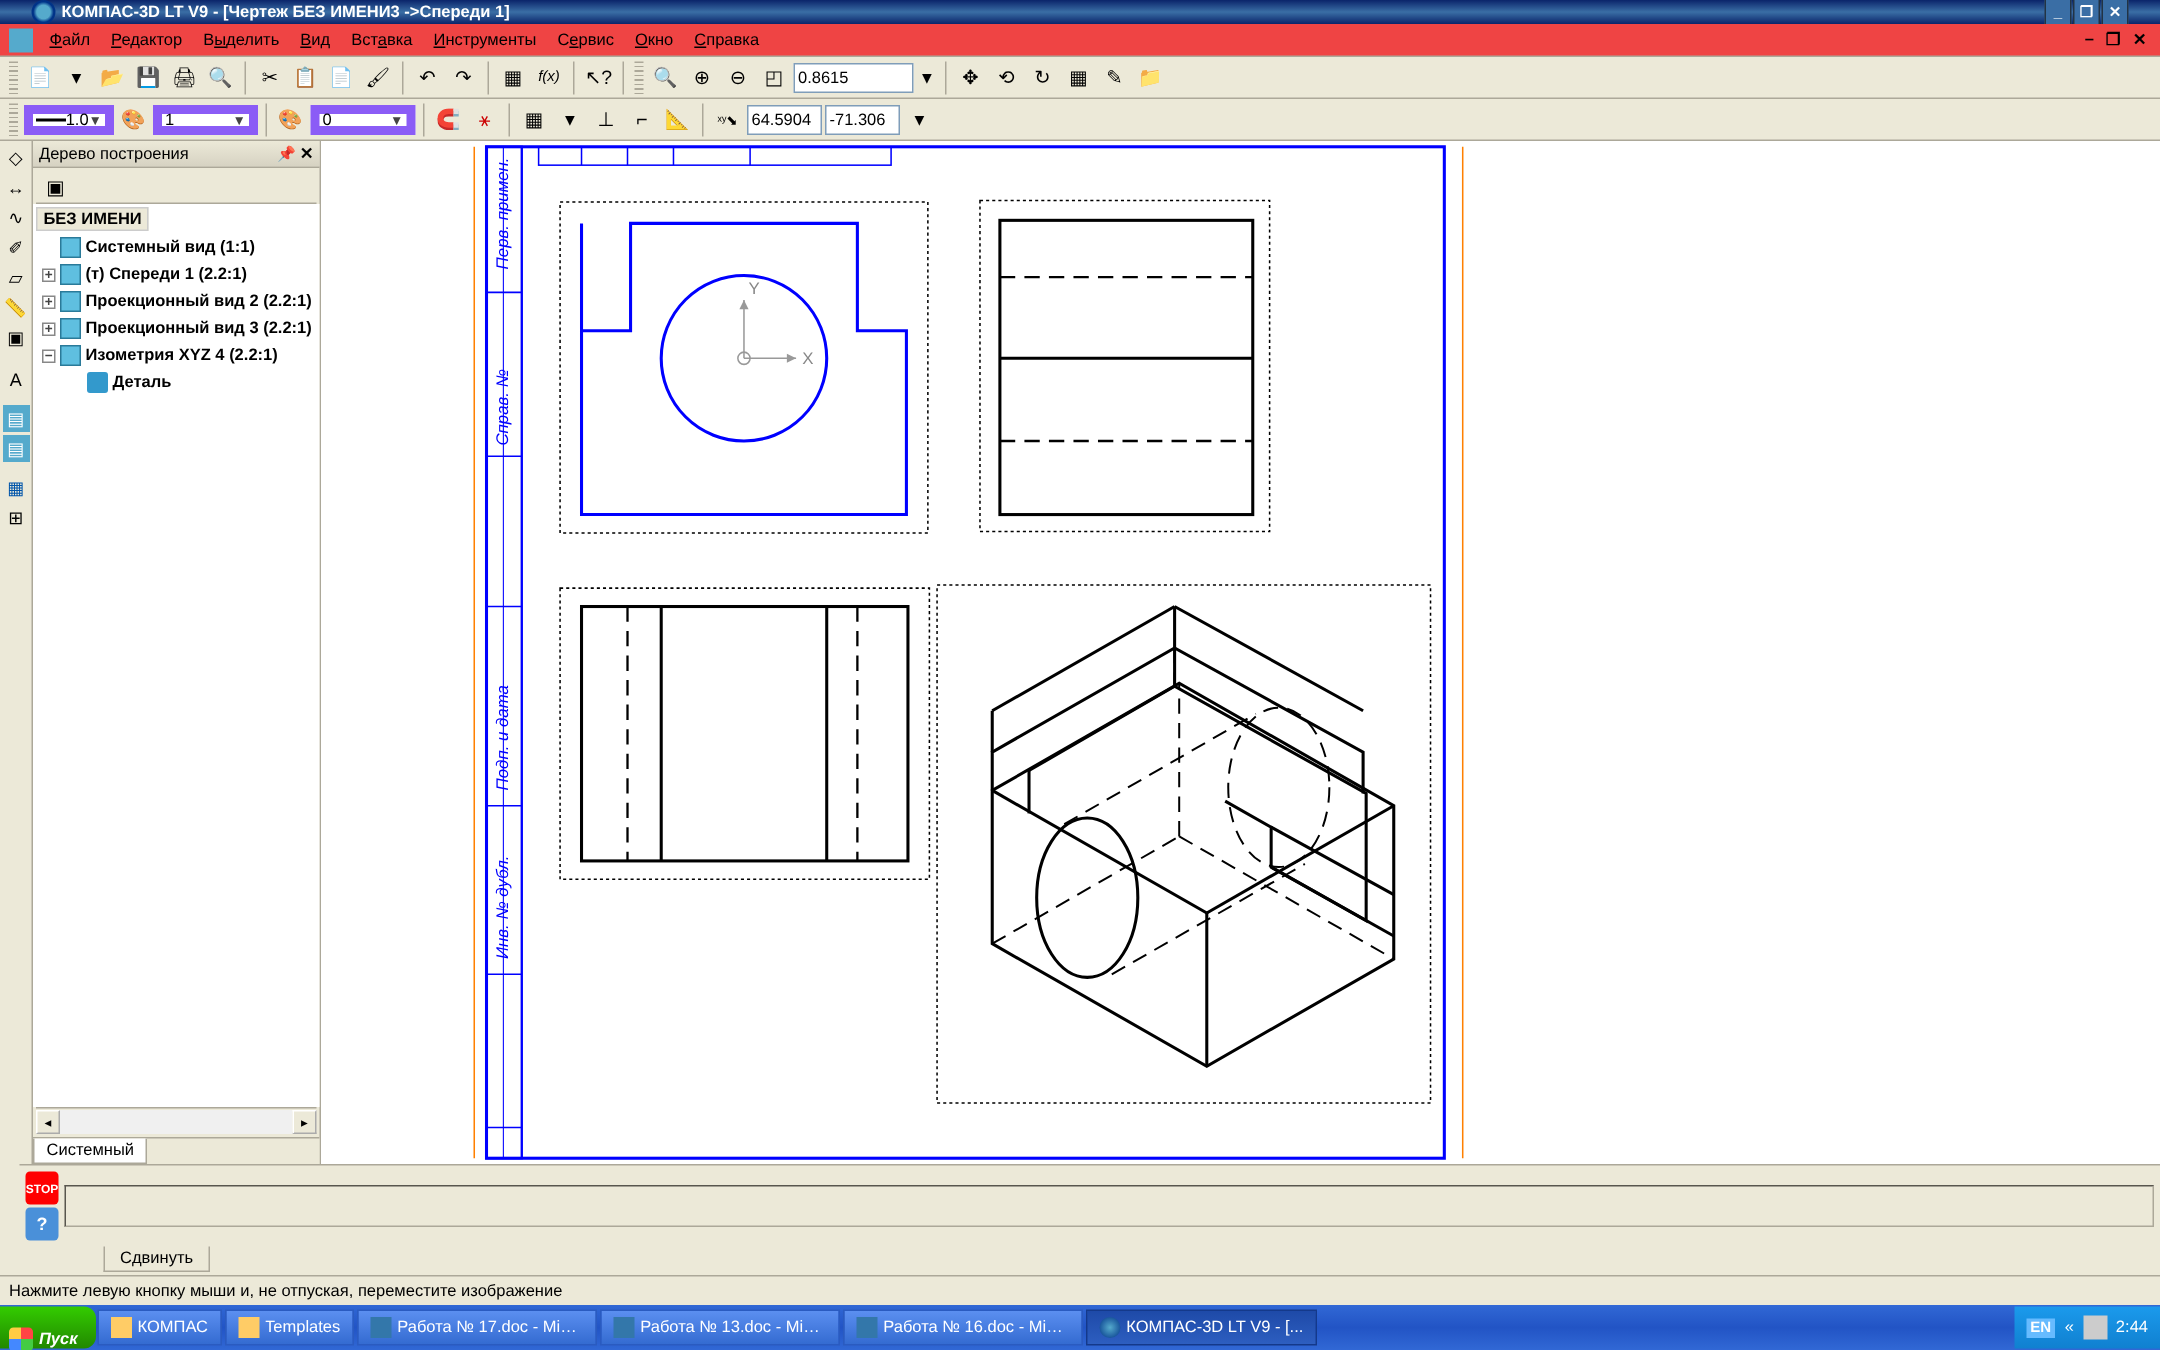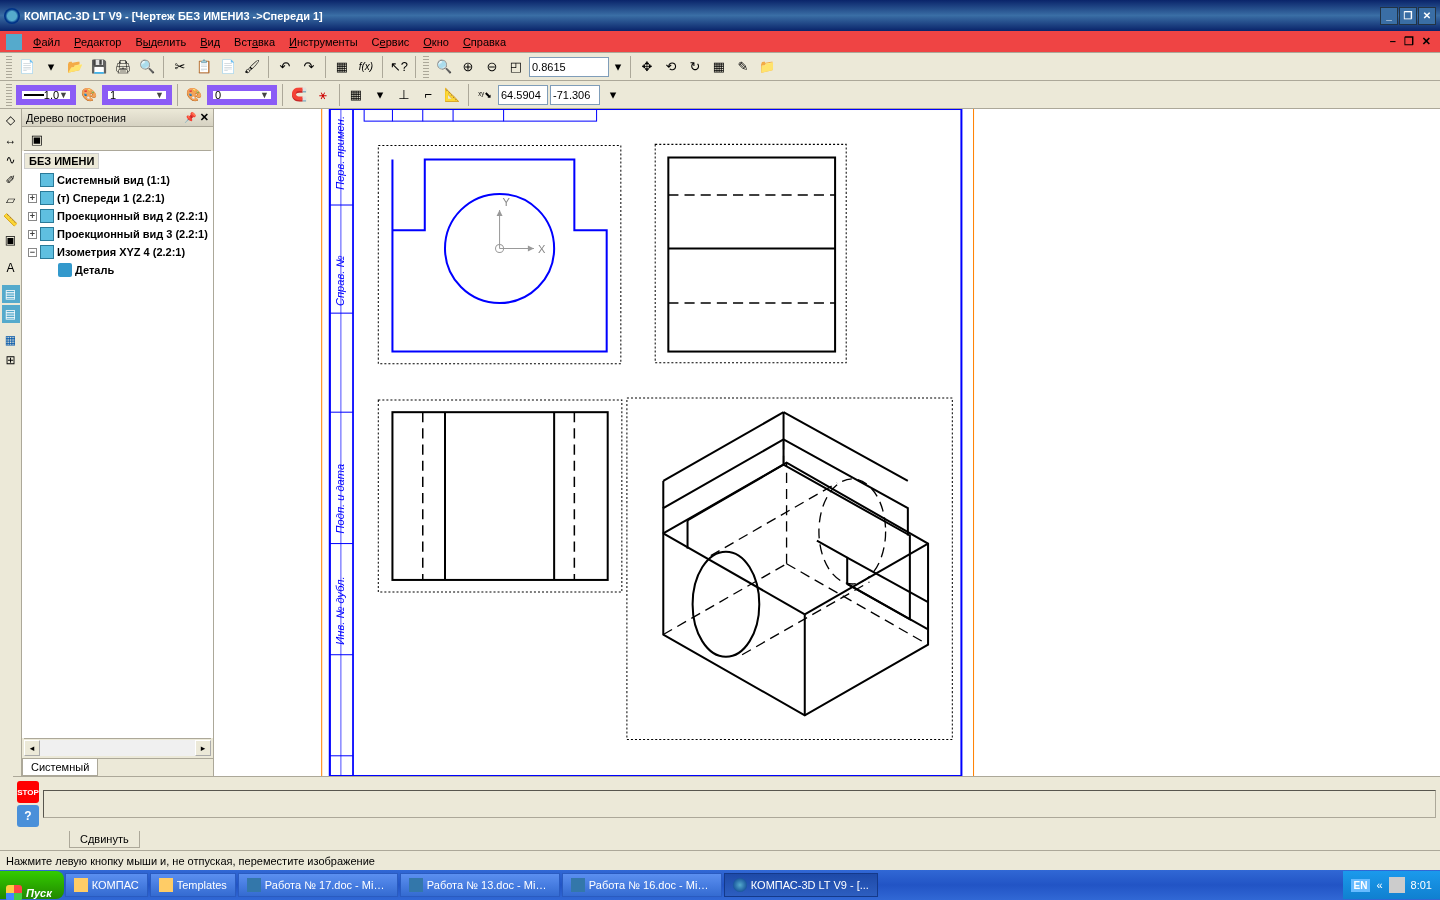--- a/index.html
+++ b/index.html
@@ -1,17 +1,17 @@
 <!DOCTYPE html>
 <html><head>
 <meta charset="utf-8">
 <style>
 * { margin:0; padding:0; box-sizing:border-box; font-family:Tahoma,Arial,sans-serif; font-size:11px; }
 body { width:1440px; height:900px; background:#ece9d8; overflow:hidden; display:flex; flex-direction:column; }
-.titlebar { height:31px; background:linear-gradient(to bottom,#0a246a 0%,#3a6ea5 50%,#0a246a 100%); color:#fff; display:flex; align-items:center; padding:0 4px; }
+.titlebar { height:16px; background:linear-gradient(to bottom,#0a246a 0%,#3a6ea5 50%,#0a246a 100%); color:#fff; display:flex; align-items:center; padding:0 21px; }
 .titlebar .icon { width:16px; height:16px; background:radial-gradient(circle,#5ac 40%,#038 60%); border-radius:50%; margin-right:4px; }
 .titlebar .title { flex:1; font-weight:bold; font-size:11px; }
 .titlebar .winbtns { display:flex; gap:1px; }
 .titlebar .winbtn { width:18px; height:18px; background:#3a6ea5; border:1px solid #234; color:#fff; display:flex; align-items:center; justify-content:center; font-weight:bold; font-size:10px; cursor:pointer; }
 .menubar { height:22px; background:#ef4444; display:flex; align-items:center; padding:0 2px; border-bottom:1px solid #aca899; }
 .menubar .appicon { width:16px; height:16px; background:#5ac; margin:0 4px; }
 .menubar .menuitem { padding:3px 7px; cursor:pointer; }
 .menubar .mdiclose { margin-left:auto; display:flex; gap:2px; padding-right:4px; }
 .menubar .mdiclose span { cursor:pointer; padding:0 3px; font-weight:bold; }
 .toolbar-row { height:28px; background:#ece9d8; display:flex; align-items:center; padding:2px 4px; gap:2px; border-bottom:1px solid #aca899; }
@@ -363,15 +363,15 @@
       <span>Работа № 16.doc - Micr...</span>
     </div>
   <div class="task-btn active">
       <div class="ticon" style="background:radial-gradient(#5ac,#038);border-radius:50%"></div>
       <span>КОМПАС-3D LT V9 - [...</span>
     </div>
   <div class="systray">
     <div style="background:#6bf;padding:1px 3px;font-size:10px;font-weight:bold">EN</div>
     <span>«</span>
     <div class="tray-icon" style="background:#ccc"></div>
-    <span>8:01</span>
+    <span>2:44</span>
   </div>
 </div>
 
 </body></html>

